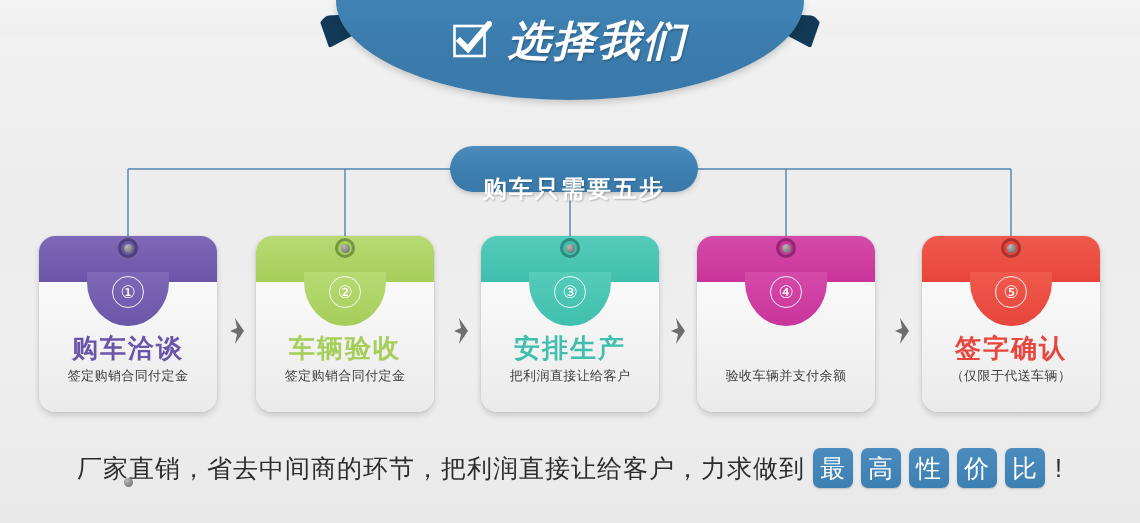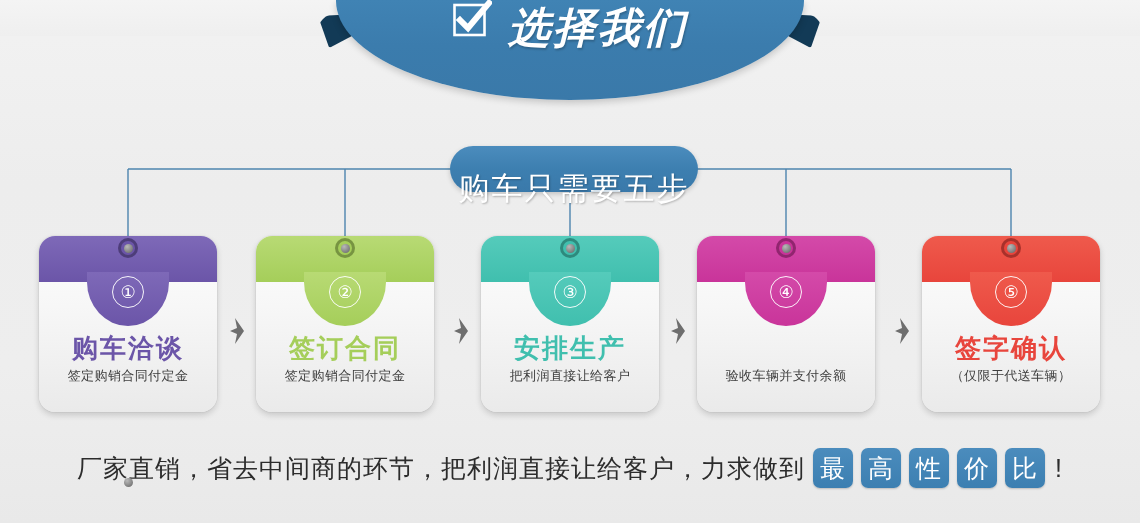--- a/index.html
+++ b/index.html
@@ -34,21 +34,21 @@
     clip-path:polygon(0 0, 100% 6%, 72% 100%, 0 55%);}
   .banner{
     position:absolute;left:18px;top:0px;width:468px;height:100px;
     background:linear-gradient(180deg,#4083b4 0%,#3b7cad 45%,#3a79a9 100%);
     border-radius:0 0 236px 236px / 0 0 100px 100px;
     z-index:2;
     box-shadow:0 3px 7px rgba(0,0,0,.18);
   }
   .banner-inner{
     position:absolute;left:0;top:0;width:100%;height:100%;
-    display:flex;align-items:flex-start;justify-content:center;gap:16px;
+    display:flex;align-items:center;justify-content:center;gap:16px;
     padding-bottom:18px;box-sizing:border-box;
   }
   .checkbox-icon{
     width:40px;height:40px;flex:0 0 auto;position:relative;
   }
   .banner-title{
     color:#ffffff;font-size:42px;font-weight:bold;
     letter-spacing:3px;
     font-style:italic;
     text-shadow:1px 2px 2px rgba(0,0,0,.2);
@@ -59,21 +59,21 @@
   
   .pill{
     position:absolute;left:450px;top:146px;width:248px;height:46px;
     background:linear-gradient(180deg,#4b8cbd 0%,#3d7fb0 50%,#3a79aa 100%);
     border-radius:23px;
     display:flex;align-items:center;justify-content:center;
     box-shadow:0 2px 5px rgba(0,0,0,.18);
     z-index:6;
   }
   .pill span{
-    color:#fff;font-size:31px;font-weight:normal;letter-spacing:2px;
+    color:#fff;font-size:24px;font-weight:bold;letter-spacing:2px;
     text-shadow:1px 1px 2px rgba(0,0,0,.25);
     white-space:nowrap;
     margin-top:40px;
   }
   
   .cards{
     position:absolute;left:0;top:236px;width:1140px;height:180px;
   }
   .card{
     position:absolute;top:0;width:178px;height:176px;
@@ -191,21 +191,21 @@
       <div class="sub">签定购销合同付定金</div>
     </div>
     <div class="grommet" style="left:128px;top:236px;position:absolute;">
         <i></i>
       </div>
 
     <div class="card" id="c1" style="left:256px;">
       <div class="head" style="background: linear-gradient(rgb(184, 218, 116) 0%, rgb(165, 206, 90) 100%);"></div>
       <div class="bulge" style="background: linear-gradient(rgb(184, 218, 116) 0%, rgb(165, 206, 90) 100%);"></div>
       <div class="num">②</div>
-      <div class="title" style="color: rgb(165, 206, 90);">签订合同</div>
+      <div class="title" style="color: rgb(165, 206, 90);">车辆验收</div>
       <div class="sub">签定购销合同付定金</div>
     </div>
 
     <div class="card" id="c2" style="left:481px;">
       <div class="head" style="background: linear-gradient(rgb(85, 203, 187) 0%, rgb(64, 191, 174) 100%);"></div>
       <div class="bulge" style="background: linear-gradient(rgb(85, 203, 187) 0%, rgb(64, 191, 174) 100%);"></div>
       <div class="num">③</div>
       <div class="title" style="color: rgb(64, 191, 174);">安排生产</div>
       <div class="sub">把利润直接让给客户</div>
     </div>

